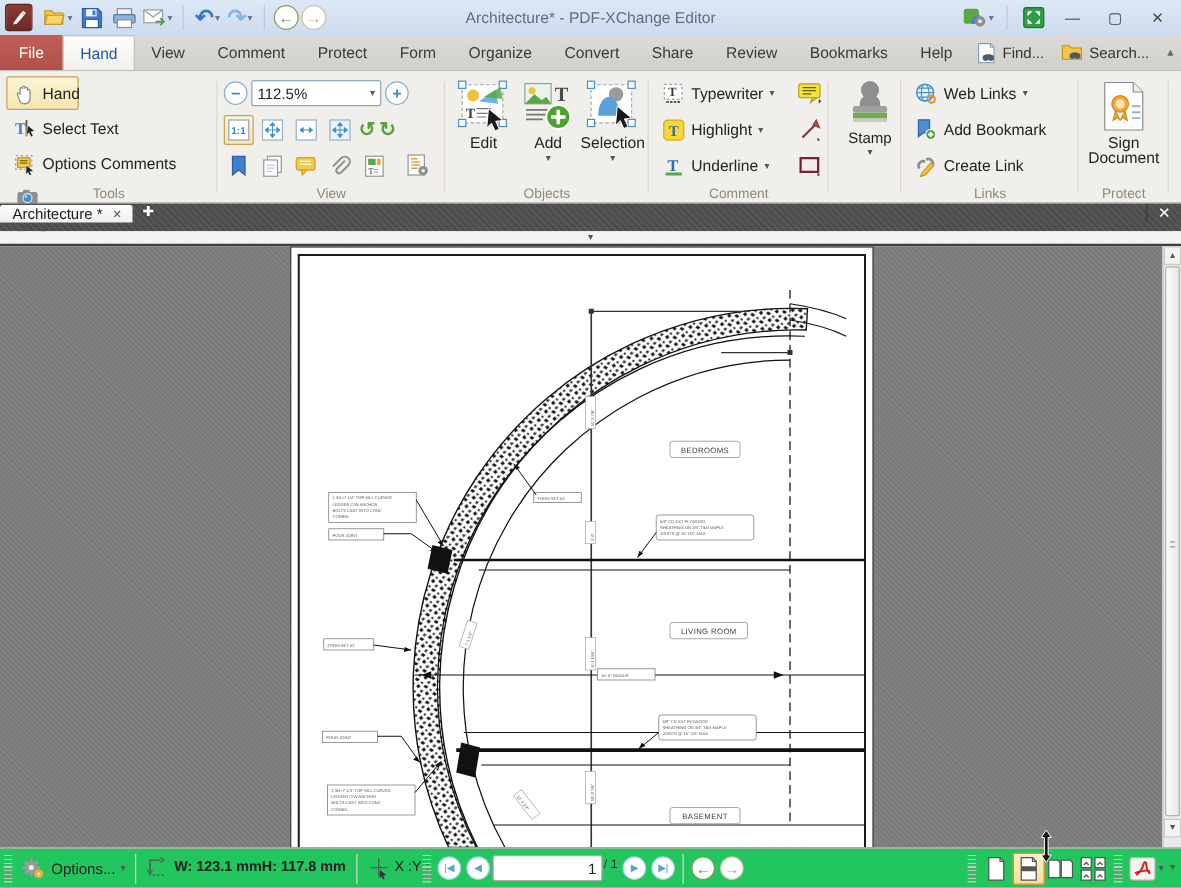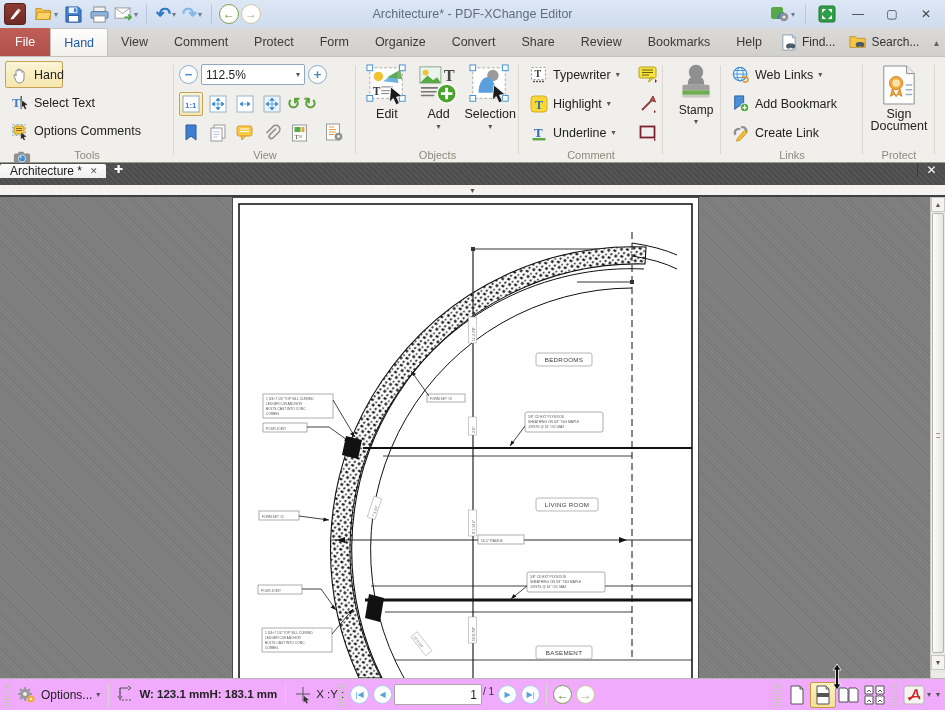--- a/index.html
+++ b/index.html
@@ -80,21 +80,21 @@
     background-image:repeating-linear-gradient(45deg, rgba(0,0,0,.07) 0 1px, rgba(0,0,0,0) 1px 3px); overflow:hidden; }
   .page { position:absolute; left:233px; top:1px; width:465px; height:480px; background:#fff; outline:1px solid #4a4a4a; }
 
   
   .vscroll { position:absolute; top:197px; right:0; width:15px; height:481px; background:#eceae8; border-left:1px solid #c9c7c4; }
   .vs-btn { position:absolute; left:0; right:0; height:15px; display:flex; align-items:center; justify-content:center; color:#5a5a5a; font-size:7px; background:#f4f3f1; border:1px solid #c9c7c4; }
   .vs-thumb { position:absolute; left:1px; right:1px; top:16px; height:440px; background:linear-gradient(90deg,#fdfdfd,#e8e6e3); border:1px solid #b5b3b0; border-radius:2px; }
   .vs-grip { position:absolute; left:3px; right:3px; top:50%; height:5px; border-top:1px solid #9a9a9a; border-bottom:1px solid #9a9a9a; }
 
   
-  .statusbar { position:absolute; bottom:0; left:0; right:0; height:32px; background:#f0abfc; border-top:1px solid #b9b6b0;
+  .statusbar { position:absolute; bottom:0; left:0; right:0; height:32px; background:#22c55e; border-top:1px solid #b9b6b0;
     display:flex; align-items:center; font-size:12px; color:#222; }
   .grip { width:7px; height:22px; margin:0 3px;
     background-image:repeating-linear-gradient(0deg,#c7c4be 0 1px, rgba(0,0,0,0) 1px 3px); }
   .sb-sep { width:1px; height:24px; background:#d8d5cf; margin:0 4px; }
   .sb-btn { display:flex; align-items:center; gap:4px; padding:0 4px; }
   .dims2 { display:flex; flex-direction:row; justify-content:center; font-size:11.5px; font-weight:bold; line-height:13px; }
   .navc { width:19px; height:19px; border-radius:50%; border:1.5px solid #a7cce7; color:#57a3d8; background:#fdfefe;
     display:flex; align-items:center; justify-content:center; font-size:8px; margin:0 2px; }
   .navc.gr { border-color:#7f9e55; color:#6b8f3d; font-size:12px; font-weight:bold; }
   .navc.tn { border-color:#cdc3a2; color:#b4aa83; font-size:12px; font-weight:bold; }
@@ -741,21 +741,21 @@
     <span class="mini-caret">▾</span>
   </span>
   <span class="sb-sep"></span>
   <span class="sb-btn">
     <svg width="18" height="20" viewBox="0 0 18 20">
         <path d="M3 3v12h12" fill="none" stroke="#555" stroke-dasharray="2 1.5"></path>
         <path d="M3 3h8m0-2l3 2-3 2M3 3v8m-2 0l2 3 2-3" fill="none" stroke="#555"></path>
       </svg>
     <span class="dims2">
       <span>W: 123.1 mm</span>
-      <span>H: 183.1 mm</span>
+      <span>H: 117.8 mm</span>
     </span>
   </span>
   <span class="sb-sep"></span>
   <span class="sb-btn">
     <svg width="18" height="20" viewBox="0 0 18 20">
         <path d="M9 2v14M2 9h14" stroke="#555"></path>
         <path d="M10 11l5 4-2.4.3 1.2 2.6-1.4.7-1.2-2.7-1.6 1.6z" fill="#333"></path>
       </svg>
     <span class="dims2" style="font-weight:normal">
       <span>X :</span>

